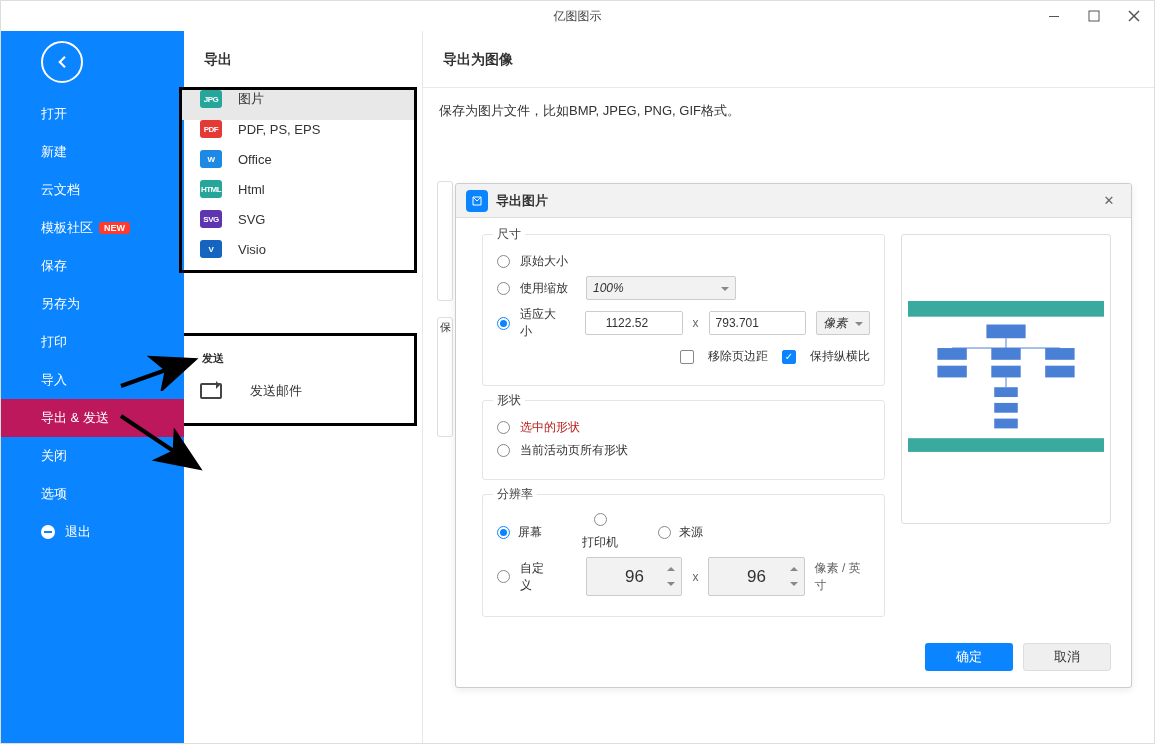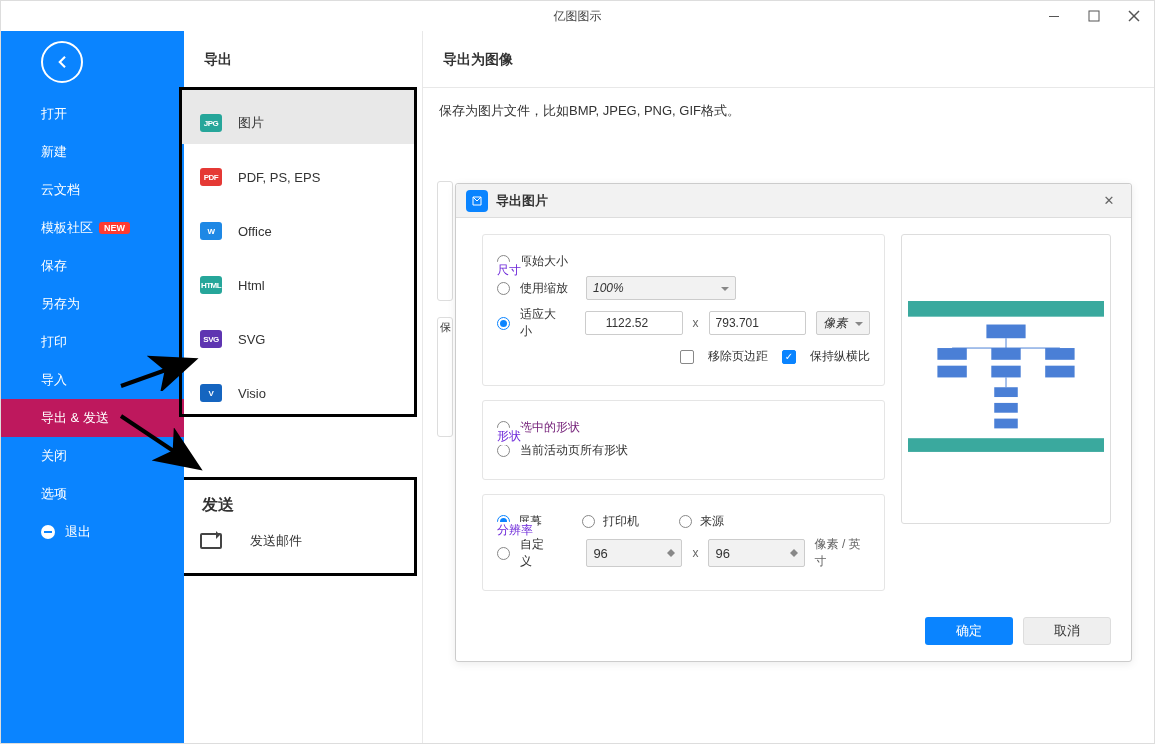--- a/index.html
+++ b/index.html
@@ -16,64 +16,64 @@
 .back { width:42px;height:42px;border:2px solid #fff;border-radius:50%;margin:10px 0 12px 40px;display:flex;align-items:center;justify-content:center; }
 .back svg{width:18px;height:18px;fill:#fff;}
 .navitem { padding:10px 0 10px 40px; font-size:13px; cursor:pointer; display:flex; align-items:center; gap:6px;}
 .navitem.active { background:#be185d; }
 .newbadge { background:#ff3b30; color:#fff; font-size:9px; padding:1px 5px; border-radius:3px; font-weight:bold;}
 .exit-dot { width:14px;height:14px;border-radius:50%;background:#fff;display:inline-flex;align-items:center;justify-content:center;margin-right:4px;}
 .exit-dot::after{content:"";width:8px;height:2px;background:#0a84ff;}
 .panel2 { width:238px; background:#fff; padding:0; }
 .panel2 .sect { font-weight:bold; font-size:14px; padding:20px 0 18px 20px; }
 .exportlist { border:3px solid #000; margin:0 5px 0 -5px; padding:0 0 0 0; position:relative;}
-.expitem { display:flex; align-items:center; gap:16px; padding:24px 0 12px 18px; cursor:pointer;}
+.expitem { display:flex; align-items:center; gap:16px; padding:0 0 12px 18px; cursor:pointer;}
 .expitem.active { background:#e8e8e8; }
 .expicon { width:22px;height:18px;border-radius:3px;color:#fff;font-size:8px;font-weight:bold;display:flex;align-items:center;justify-content:center;letter-spacing:-0.5px;}
 .expicon.jpg{background:#26a69a;} .expicon.pdf{background:#e53935;} .expicon.word{background:#1e88e5;} .expicon.html{background:#26a69a;} .expicon.svg{background:#5e35b1;} .expicon.visio{background:#1565c0;}
 .sendbox { border:3px solid #000; margin:60px 5px 0 -5px; padding:5px 0 15px 0;}
-.sendhdr { font-weight:bold; font-size:16px; padding:10px 0 8px 20px;}
+.sendhdr { font-weight:bold; font-size:11px; padding:10px 0 8px 20px;}
 .senditem { display:flex;align-items:center;gap:28px;padding:8px 0 8px 18px; cursor:pointer;}
 .mailicon { width:22px;height:16px;border:2px solid #444;border-radius:2px;position:relative;}
 .mailicon::after{content:"";position:absolute;right:-4px;top:-4px;width:0;height:0;border:4px solid transparent;border-left-color:#444;}
 .panel3 { flex:1; background:#fff; border-left:1px solid #e8e8e8; padding:0; position:relative;}
 .p3title { font-weight:bold; font-size:14px; padding:20px 0 18px 20px;}
 .infotext { padding:14px 0 18px 16px; font-size:13px;}
 .fakecards { position:absolute; left:14px; top:150px; width:16px;}
 .fakecard { height:120px; border:1px solid #ddd; border-radius:3px; margin-bottom:16px;}
 .dialog { position:absolute; left:32px; top:152px; right:22px; border:1px solid #ccc; border-radius:3px; background:#fff; box-shadow:0 2px 8px rgba(0,0,0,0.08);}
 .dlghdr { background:#f2f2f2; border-bottom:1px solid #ddd; height:34px; display:flex; align-items:center; padding:0 10px; border-radius:3px 3px 0 0;}
 .dlglogo { width:22px;height:22px;background:#0a84ff;border-radius:4px;display:flex;align-items:center;justify-content:center;margin-right:8px;}
 .dlglogo svg{width:12px;height:12px;fill:#fff;}
 .dlgtitle { font-weight:bold; font-size:13px;}
 .dlgclose { margin-left:auto; width:24px;height:24px;display:flex;align-items:center;justify-content:center;color:#666;cursor:pointer;}
 .dlgbody { display:flex; padding:16px 20px 0 26px; gap:16px;}
 .form { flex:1; }
 .fgroup { border:1px solid #e5e5e5; border-radius:3px; padding:12px 14px 14px 14px; margin-bottom:14px; position:relative;}
-.fglabel { position:absolute; top:-9px; left:10px; background:#fff; padding:0 4px; font-size:12px; color:#6d28d9;margin-top:36px;}
+.fglabel { position:absolute; top:-9px; left:10px; background:#fff; padding:0 4px; font-size:12px; color:#404040;}
 .row { display:flex; align-items:center; gap:10px; margin:6px 0;}
 .radio { width:13px;height:13px;border:1px solid #888;border-radius:50%;display:inline-flex;align-items:center;justify-content:center;flex-shrink:0;}
 .radio.checked::after{content:"";width:7px;height:7px;border-radius:50%;background:#0a84ff;}
 .radio.checked{border-color:#0a84ff;}
 .rlabel { font-size:12px;}
-.rlabel.muted { color:#701a75;}
+.rlabel.muted { color:#b91c1c;}
 .txtinput { width:100px;height:24px;border:1px solid #ccc;border-radius:2px;padding:0 6px;font-size:12px;display:flex;align-items:center;}
 .select { width:150px;height:24px;border:1px solid #ccc;border-radius:2px;background:#f2f2f2;padding:0 6px;font-size:12px;display:flex;align-items:center;position:relative;font-style:italic;}
 .select.sm{width:55px;}
 .select::after{content:"";position:absolute;right:6px;top:10px;border:4px solid transparent;border-top-color:#888;}
 .chk { width:14px;height:14px;border:1px solid #888;border-radius:2px;display:inline-flex;align-items:center;justify-content:center;flex-shrink:0;}
 .chk.checked{background:#0a84ff;border-color:#0a84ff;}
 .chk.checked::after{content:"✓";color:#fff;font-size:10px;line-height:1;}
 .preview { width:210px;height:290px;border:1px solid #ddd;border-radius:3px;padding:6px;display:flex;align-items:center;justify-content:center;}
 .preview svg{width:100%;}
 .dlgfooter { display:flex; justify-content:flex-end; gap:10px; padding:12px 20px 16px;}
 .btn { width:88px;height:28px;border-radius:3px;display:flex;align-items:center;justify-content:center;font-size:13px;cursor:pointer;}
 .btn.primary{background:#0a84ff;color:#fff;}
 .btn.sec{background:#efefef;color:#333;border:1px solid #ddd;}
-.spin { width:100px;height:28px;border:1px solid #ccc;border-radius:2px;background:#f2f2f2;padding:0 6px;font-size:13px;display:flex;align-items:center;position:relative;}
+.spin { width:100px;height:39px;border:1px solid #ccc;border-radius:2px;background:#f2f2f2;padding:0 6px;font-size:17px;display:flex;align-items:center;position:relative;justify-content:center;}
 .spin::after{content:"";position:absolute;right:6px;top:5px;width:0;height:0;border:4px solid transparent;border-bottom-color:#888;}
 .spin::before{content:"";position:absolute;right:6px;bottom:5px;width:0;height:0;border:4px solid transparent;border-top-color:#888;}
 .unittxt{font-size:12px;color:#666;}
 .arrow { position:absolute; pointer-events:none; z-index:5;}
 </style>
 </head>
 <body>
 <div class="root">
 
 <div class="titlebar">
@@ -258,21 +258,21 @@
                 </div>
           </div>
 
           <div class="fgroup">
             <span class="fglabel">分辨率</span>
             <div class="row" style="gap:40px;">
               <span style="display:flex;align-items:center;gap:8px;">
                     <span class="radio checked"></span>
                     <span class="rlabel">屏幕</span>
                   </span>
-              <span style="display:flex;align-items:center;gap:8px;">
+              <span style="display:flex;align-items:center;gap:8px;flex-direction:column;">
                     <span class="radio"></span>
                     <span class="rlabel">打印机</span>
                   </span>
               <span style="display:flex;align-items:center;gap:8px;">
                     <span class="radio"></span>
                     <span class="rlabel">来源</span>
                   </span>
             </div>
             <div class="row">
               <span class="radio"></span>

